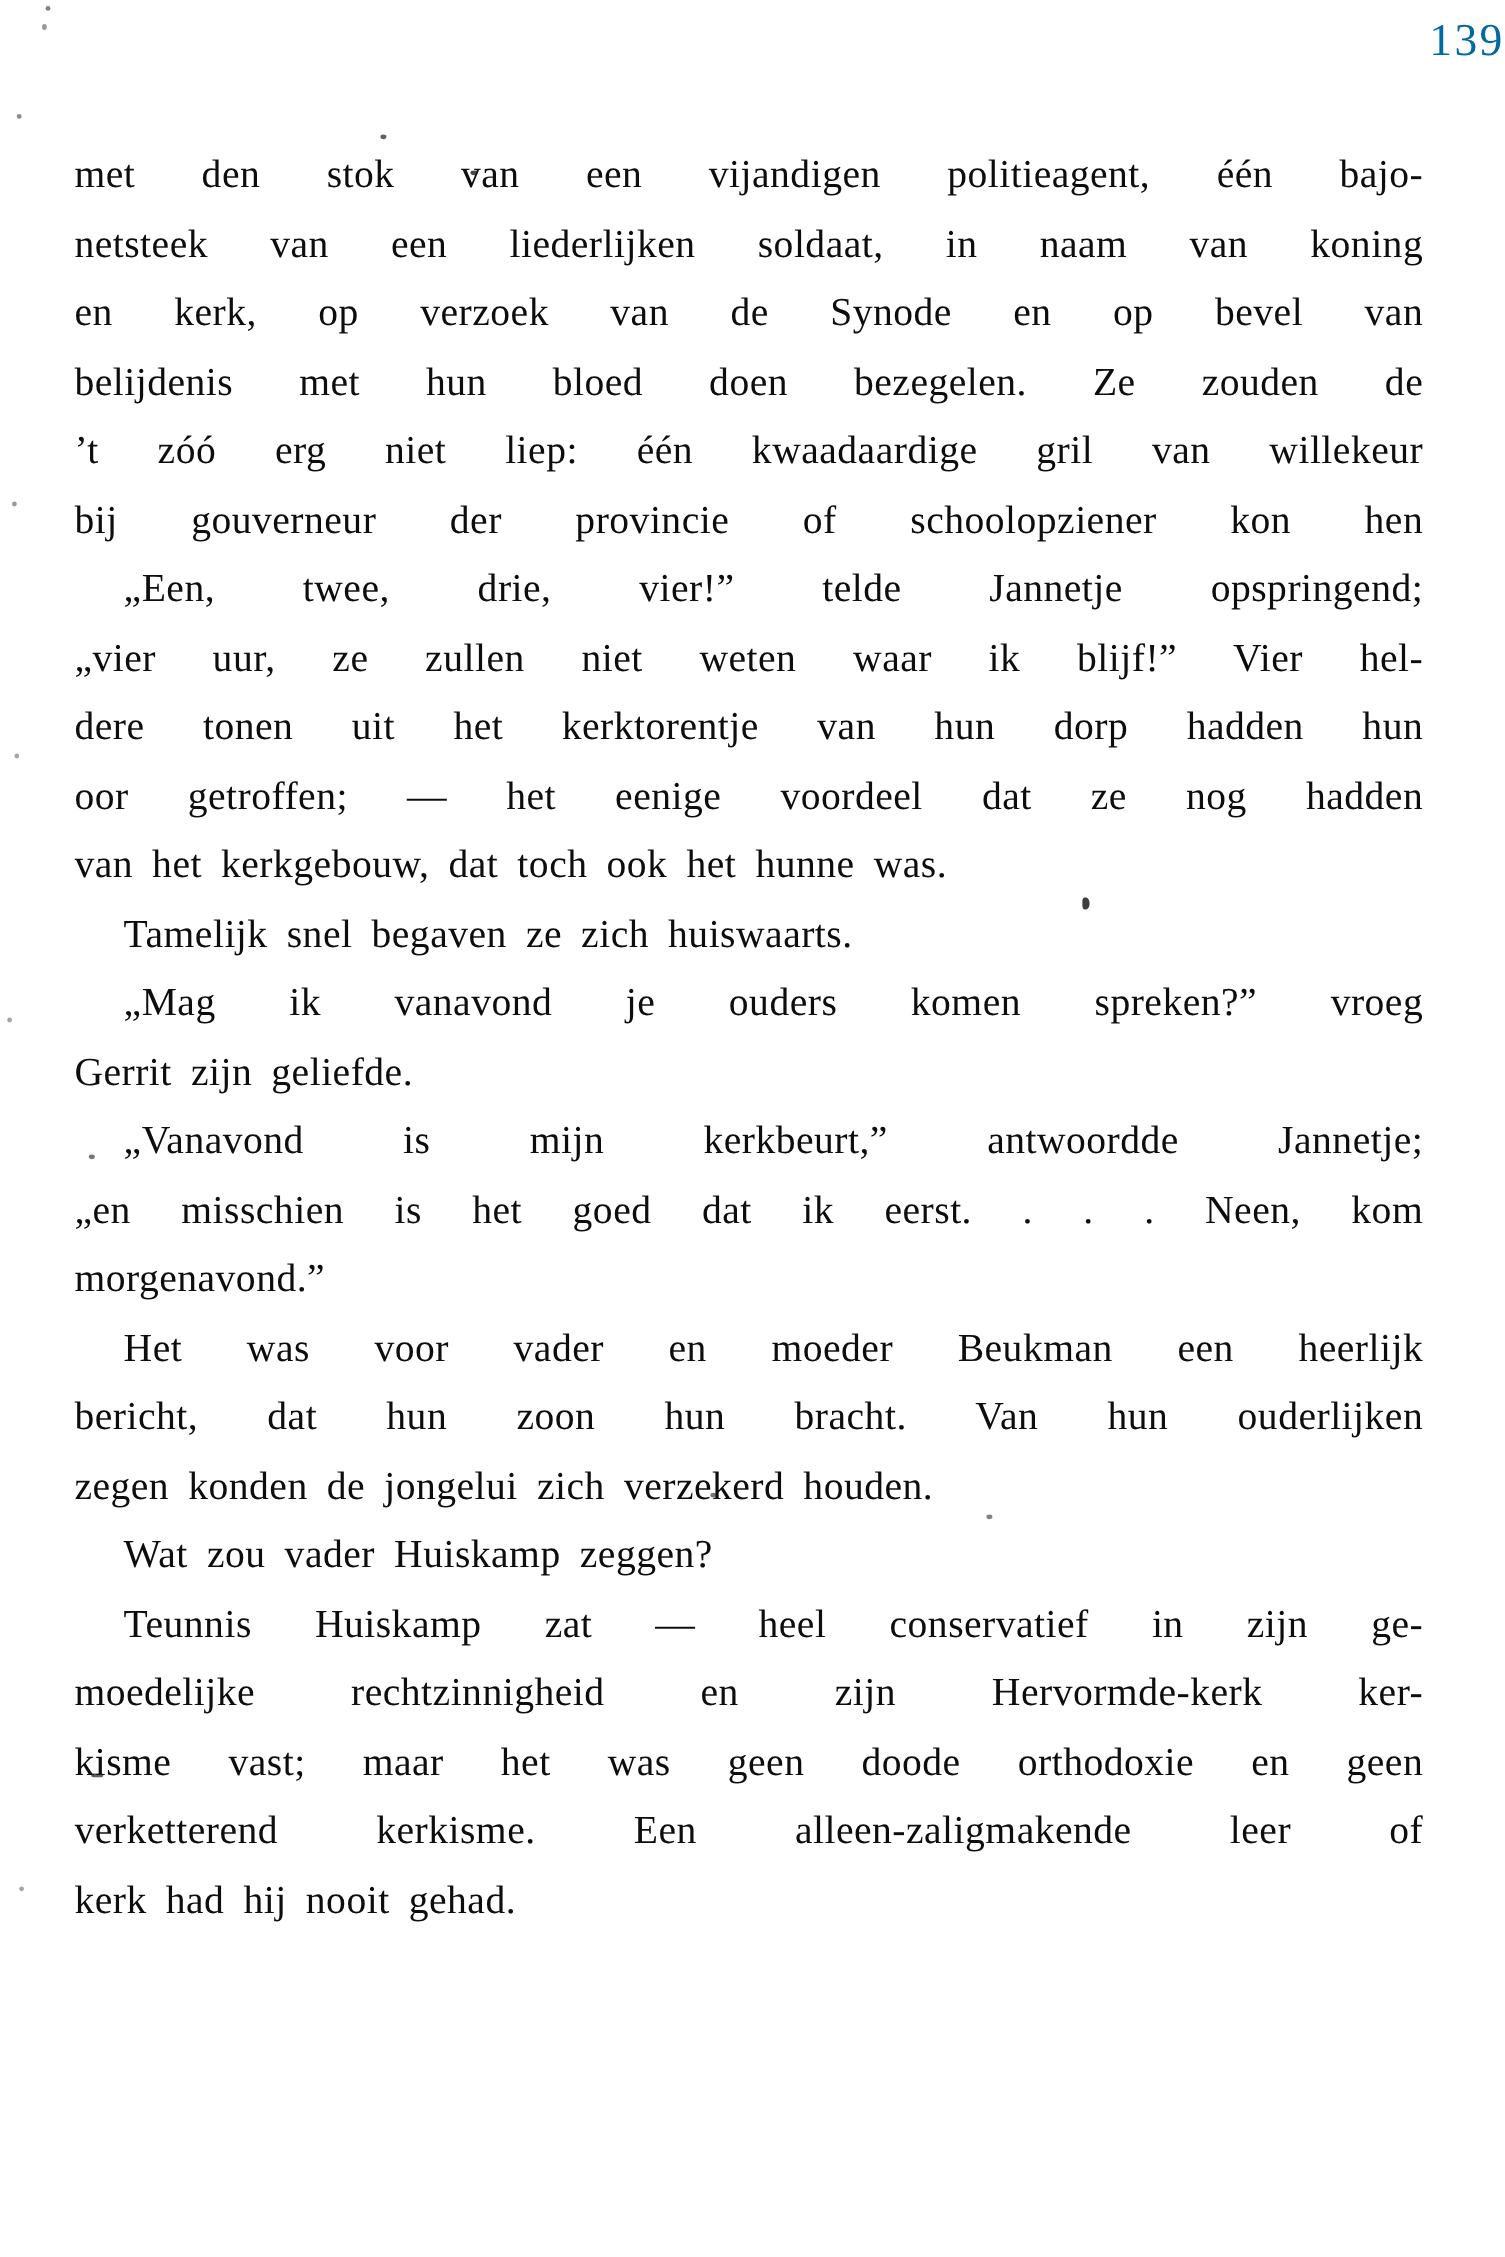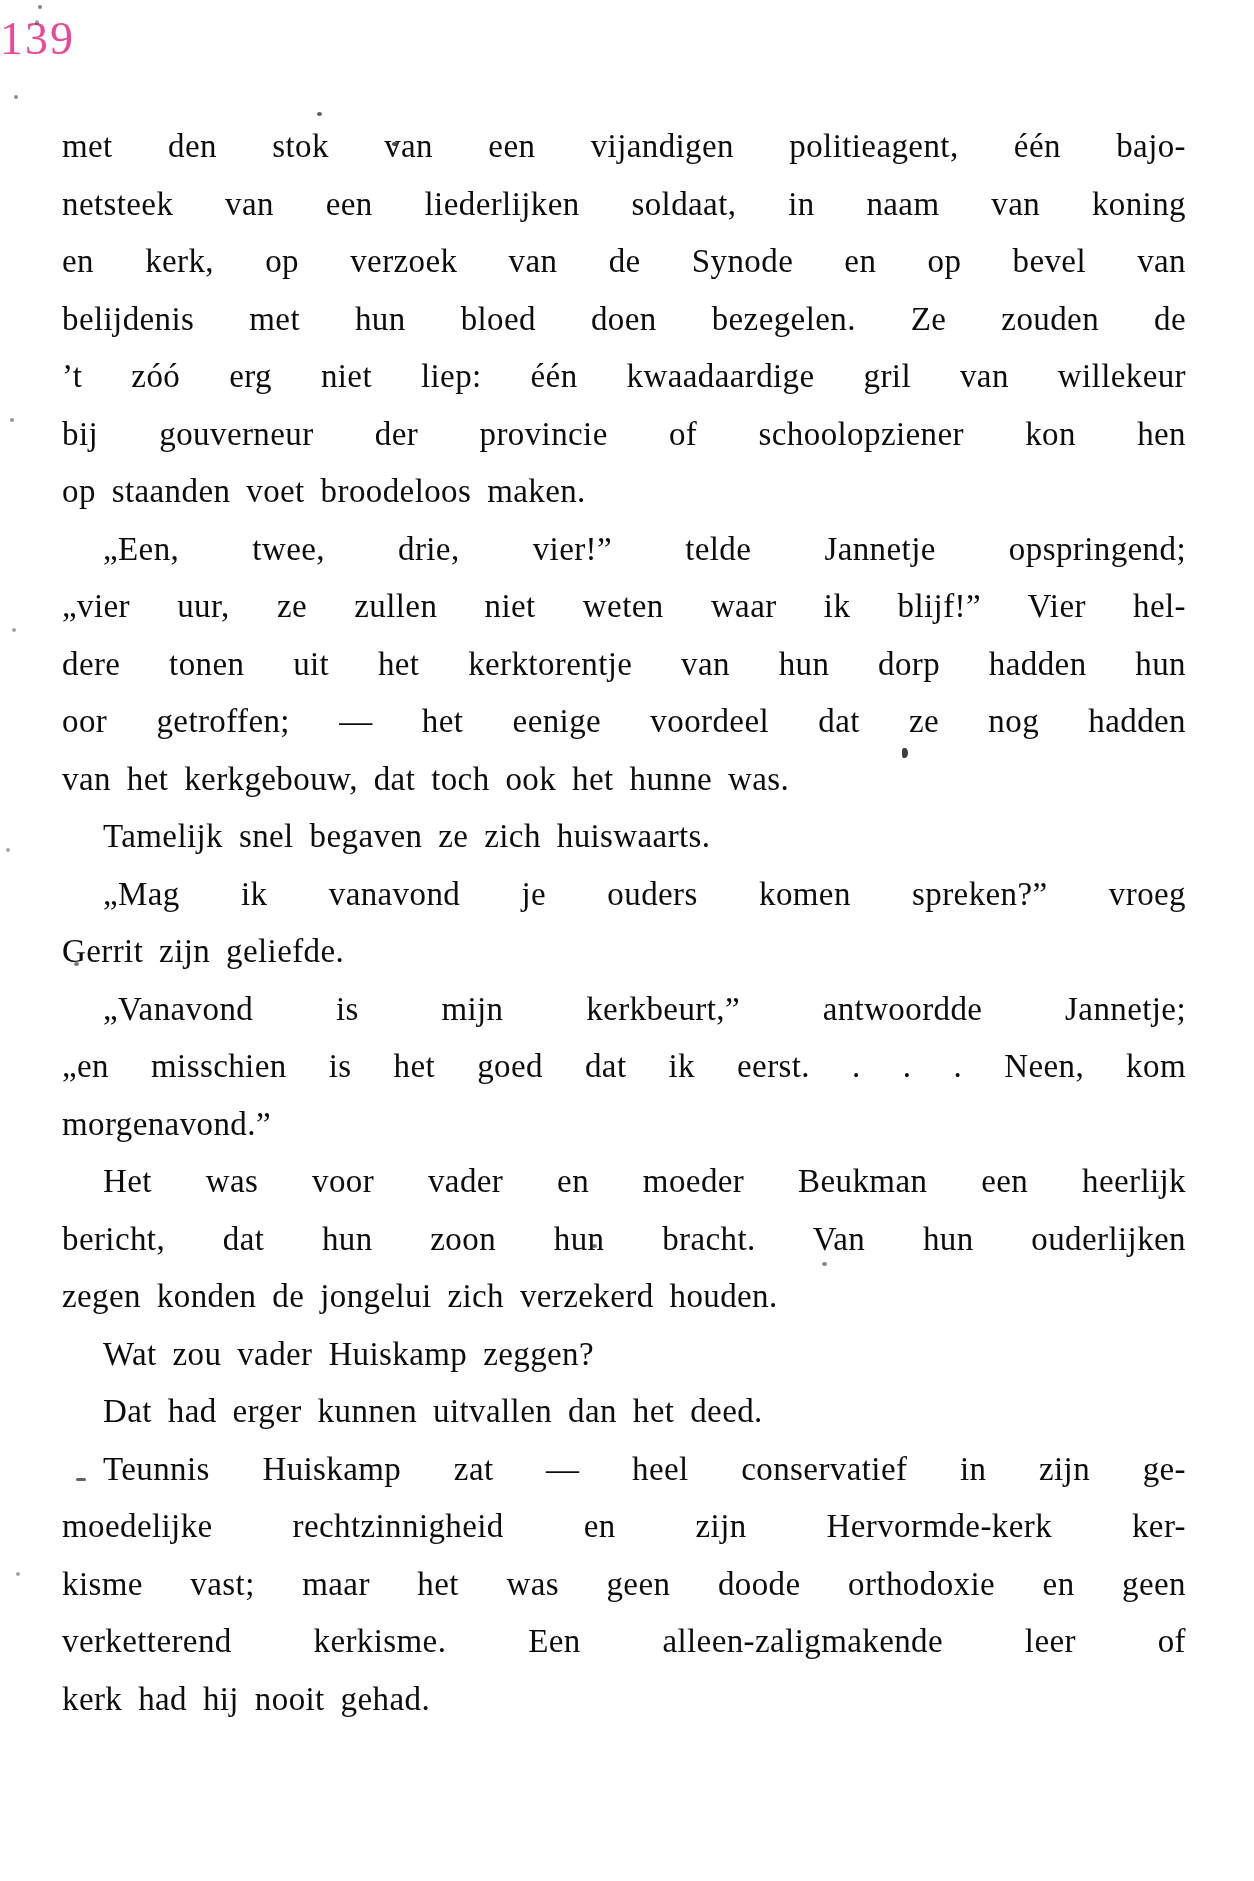--- a/index.html
+++ b/index.html
@@ -16,25 +16,25 @@
     position: relative;
     width: 1254px;
     height: 1881px;
     background: #ffffff;
   }
   .page-number {
     position: absolute;
     top: 12px;
     left: 0;
     width: 100%;
-    text-align: left;
-    font-size: 46px;
+    text-align: right;
+    font-size: 38px;
     font-weight: 500;
     letter-spacing: 2px;
-    color: #ec4899;
+    color: #0369a1;
   }
   .text-block {
     position: absolute;
     left: 62px;
     top: 118px;
     width: 1124px;
   }
   .line {
     font-size: 33px;
     height: 57.5px;
@@ -73,37 +73,35 @@
 
   <div class="page-number">139</div>
 
   <div class="text-block">
     <div class="line">met den stok van een vijandigen politieagent, één bajo-</div>
     <div class="line">netsteek van een liederlijken soldaat, in naam van koning</div>
     <div class="line">en kerk, op verzoek van de Synode en op bevel van</div>
     <div class="line">belijdenis met hun bloed doen bezegelen. Ze zouden de</div>
     <div class="line">’t zóó erg niet liep: één kwaadaardige gril van willekeur</div>
     <div class="line">bij gouverneur der provincie of schoolopziener kon hen</div>
-    <div class="line last">op staanden voet broodeloos maken.</div>
     <div class="line indent">„Een, twee, drie, vier!” telde Jannetje opspringend;</div>
     <div class="line">„vier uur, ze zullen niet weten waar ik blijf!” Vier hel-</div>
     <div class="line">dere tonen uit het kerktorentje van hun dorp hadden hun</div>
     <div class="line">oor getroffen; — het eenige voordeel dat ze nog hadden</div>
     <div class="line last">van het kerkgebouw, dat toch ook het hunne was.</div>
     <div class="line indent last">Tamelijk snel begaven ze zich huiswaarts.</div>
     <div class="line indent">„Mag ik vanavond je ouders komen spreken?” vroeg</div>
     <div class="line last">Gerrit zijn geliefde.</div>
     <div class="line indent">„Vanavond is mijn kerkbeurt,” antwoordde Jannetje;</div>
     <div class="line">„en misschien is het goed dat ik eerst. . . . Neen, kom</div>
     <div class="line last">morgenavond.”</div>
     <div class="line indent">Het was voor vader en moeder Beukman een heerlijk</div>
     <div class="line">bericht, dat hun zoon hun bracht. Van hun ouderlijken</div>
     <div class="line last">zegen konden de jongelui zich verzekerd houden.</div>
     <div class="line indent last">Wat zou vader Huiskamp zeggen?</div>
-    <div class="line indent last">Dat had erger kunnen uitvallen dan het deed.</div>
     <div class="line indent">Teunnis Huiskamp zat — heel conservatief in zijn ge-</div>
     <div class="line">moedelijke rechtzinnigheid en zijn Hervormde-kerk ker-</div>
     <div class="line">kisme vast; maar het was geen doode orthodoxie en geen</div>
     <div class="line">verketterend kerkisme. Een alleen-zaligmakende leer of</div>
     <div class="line last">kerk had hij nooit gehad.</div>
   </div>
 
   <div class="artifact" style="left:38px;  top:5px;    width:4px; height:4px; opacity:.55;"></div>
   <div class="artifact" style="left:35px;  top:20px;   width:4px; height:5px; opacity:.45;"></div>
   <div class="artifact" style="left:14px;  top:95px;   width:4px; height:4px; opacity:.5;"></div>

